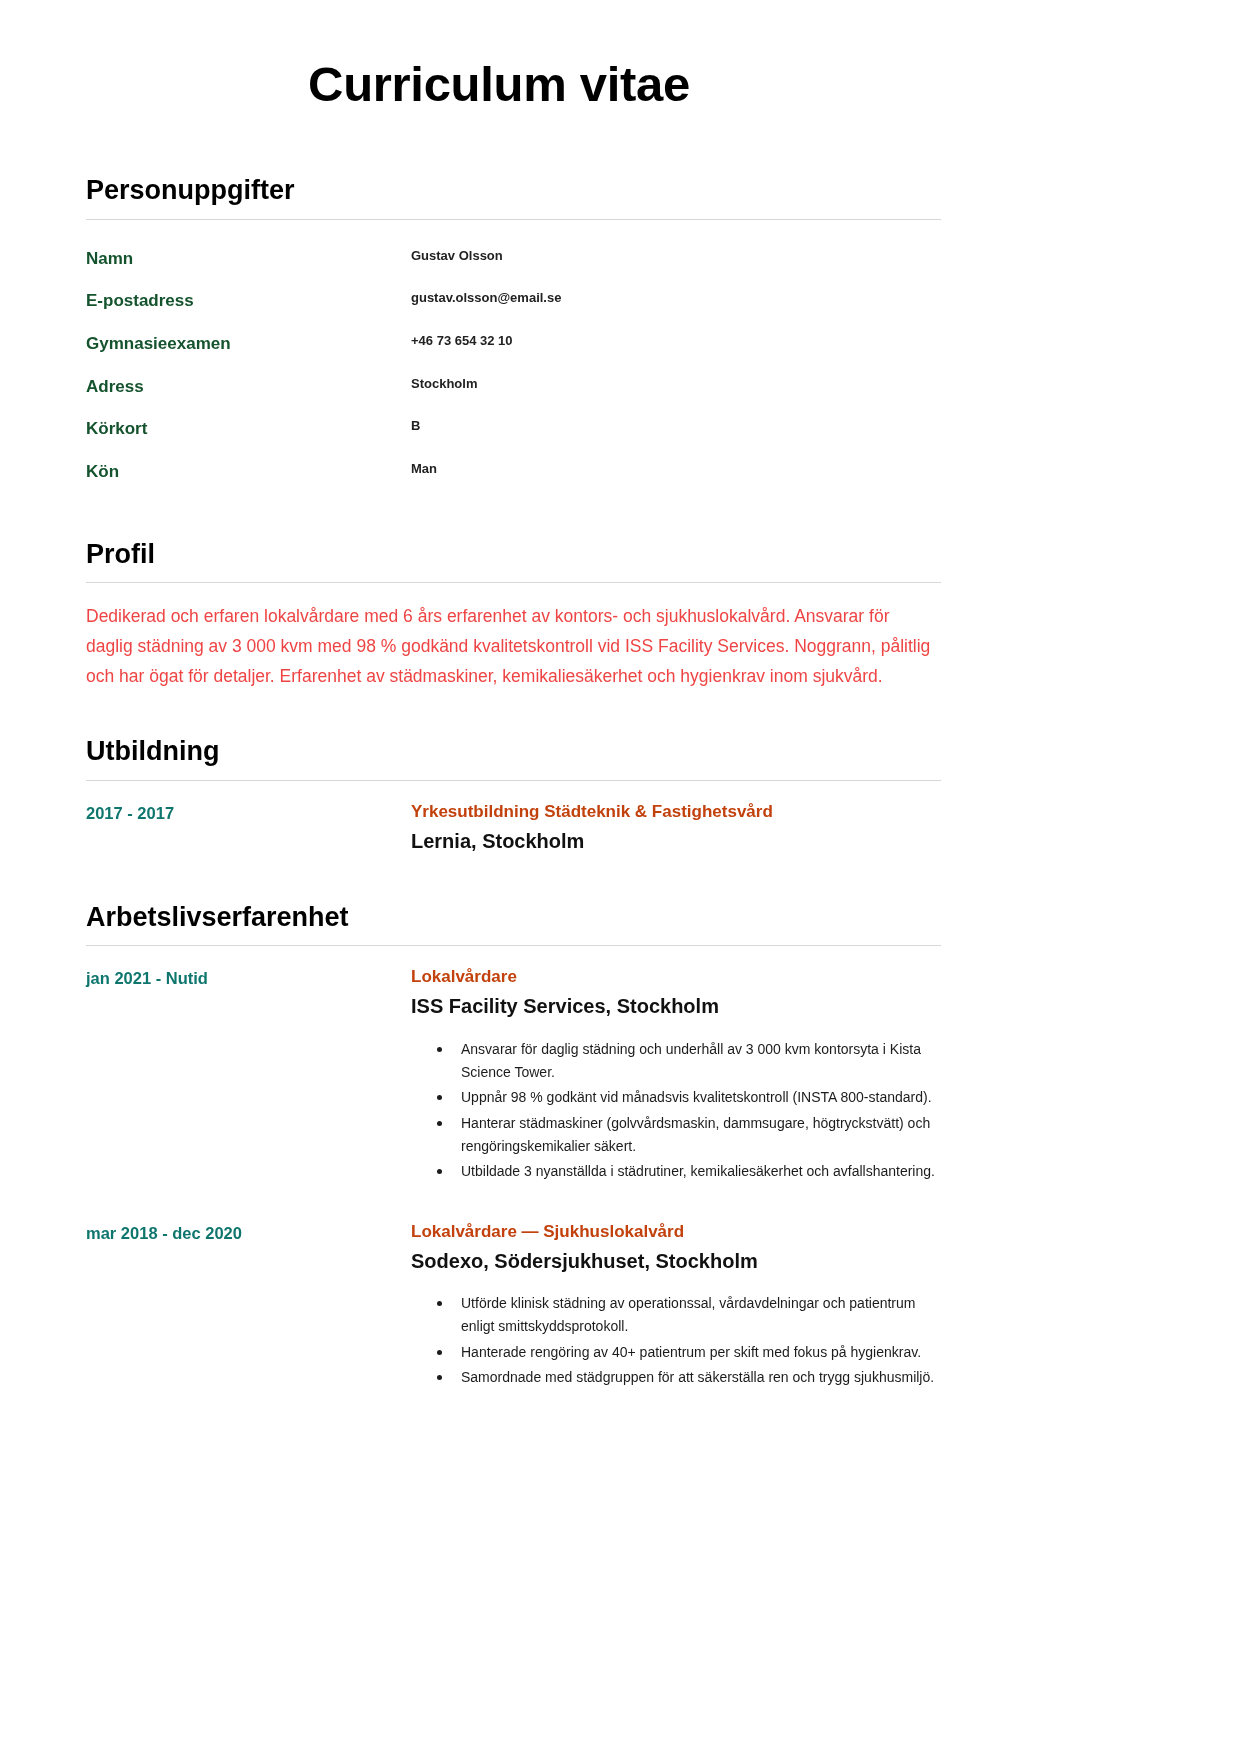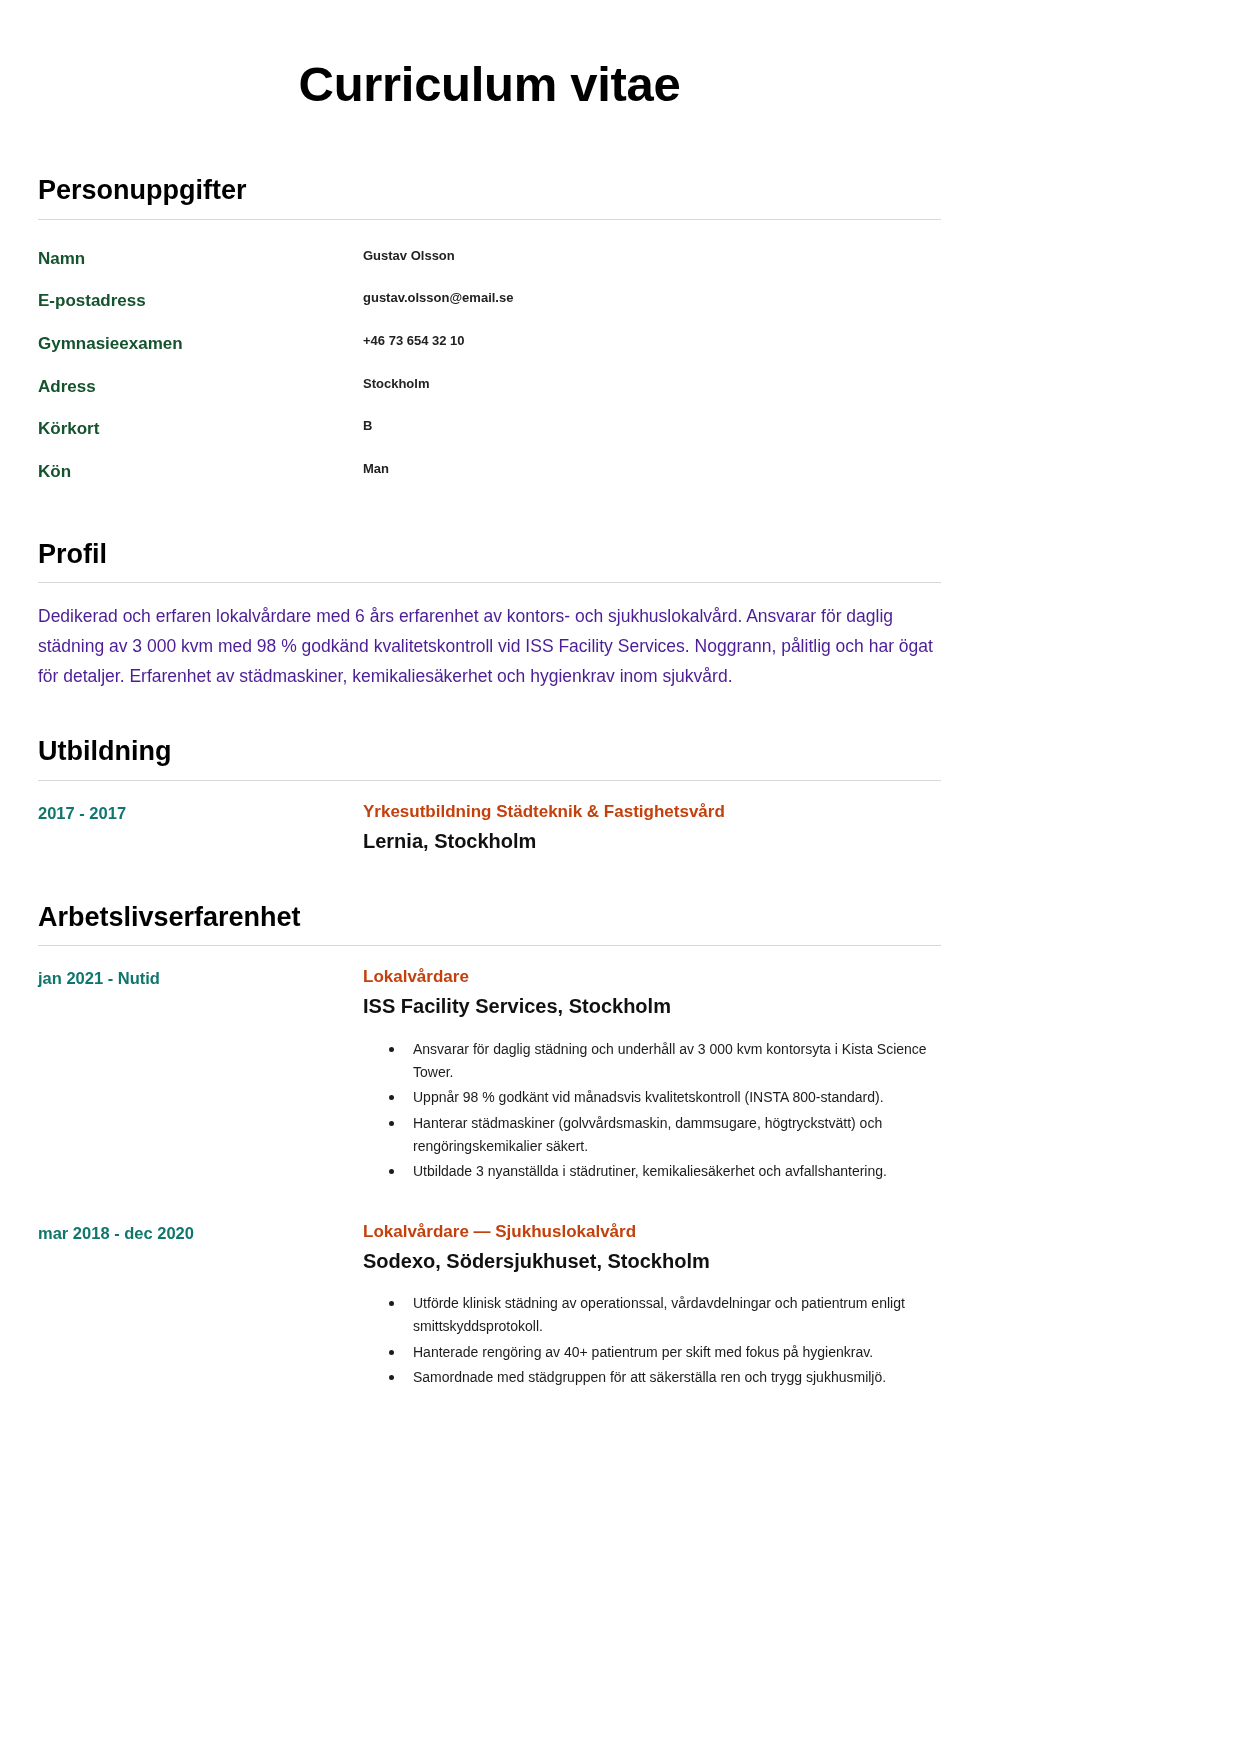--- a/index.html
+++ b/index.html
@@ -13,38 +13,39 @@
     width: 1241px;
     min-height: 1754px;
     font-family: "Liberation Sans", sans-serif;
     color: #1a1a1a;
     -webkit-font-smoothing: antialiased;
   }
   .page {
     width: 998px;
     min-height: 1754px;
     background: #ffffff;
-    padding: 0 57px 40px 38px;
+    padding: 0 57px 40px 57px;
   }
 
   
   .doc-title {
     text-align: center;
     font-size: 49px;
     font-weight: bold;
     letter-spacing: -0.3px;
     color: #000000;
     margin: 0;
     padding-top: 56px;
     line-height: 1.15;
   }
 
   
   .section {
     margin-top: 44px;
+    margin-left: 29px;
   }
   .section.first { margin-top: 62px; }
 
   .section-title {
     font-size: 27px;
     font-weight: bold;
     color: #000000;
     margin: 0 0 12px 0;
     line-height: 1.2;
   }
@@ -73,21 +74,21 @@
     font-size: 13px;
     font-weight: bold;
     color: #222222;
     line-height: 1.45;
   }
 
   
   .profile-text {
     font-size: 17.5px;
     line-height: 1.72;
-    color: #4c1d95;
+    color: #ef4444;
     margin: 0;
     max-width: 1128px;
   }
 
   
   .entry {
     display: flex;
     align-items: flex-start;
     margin-bottom: 26px;
   }

